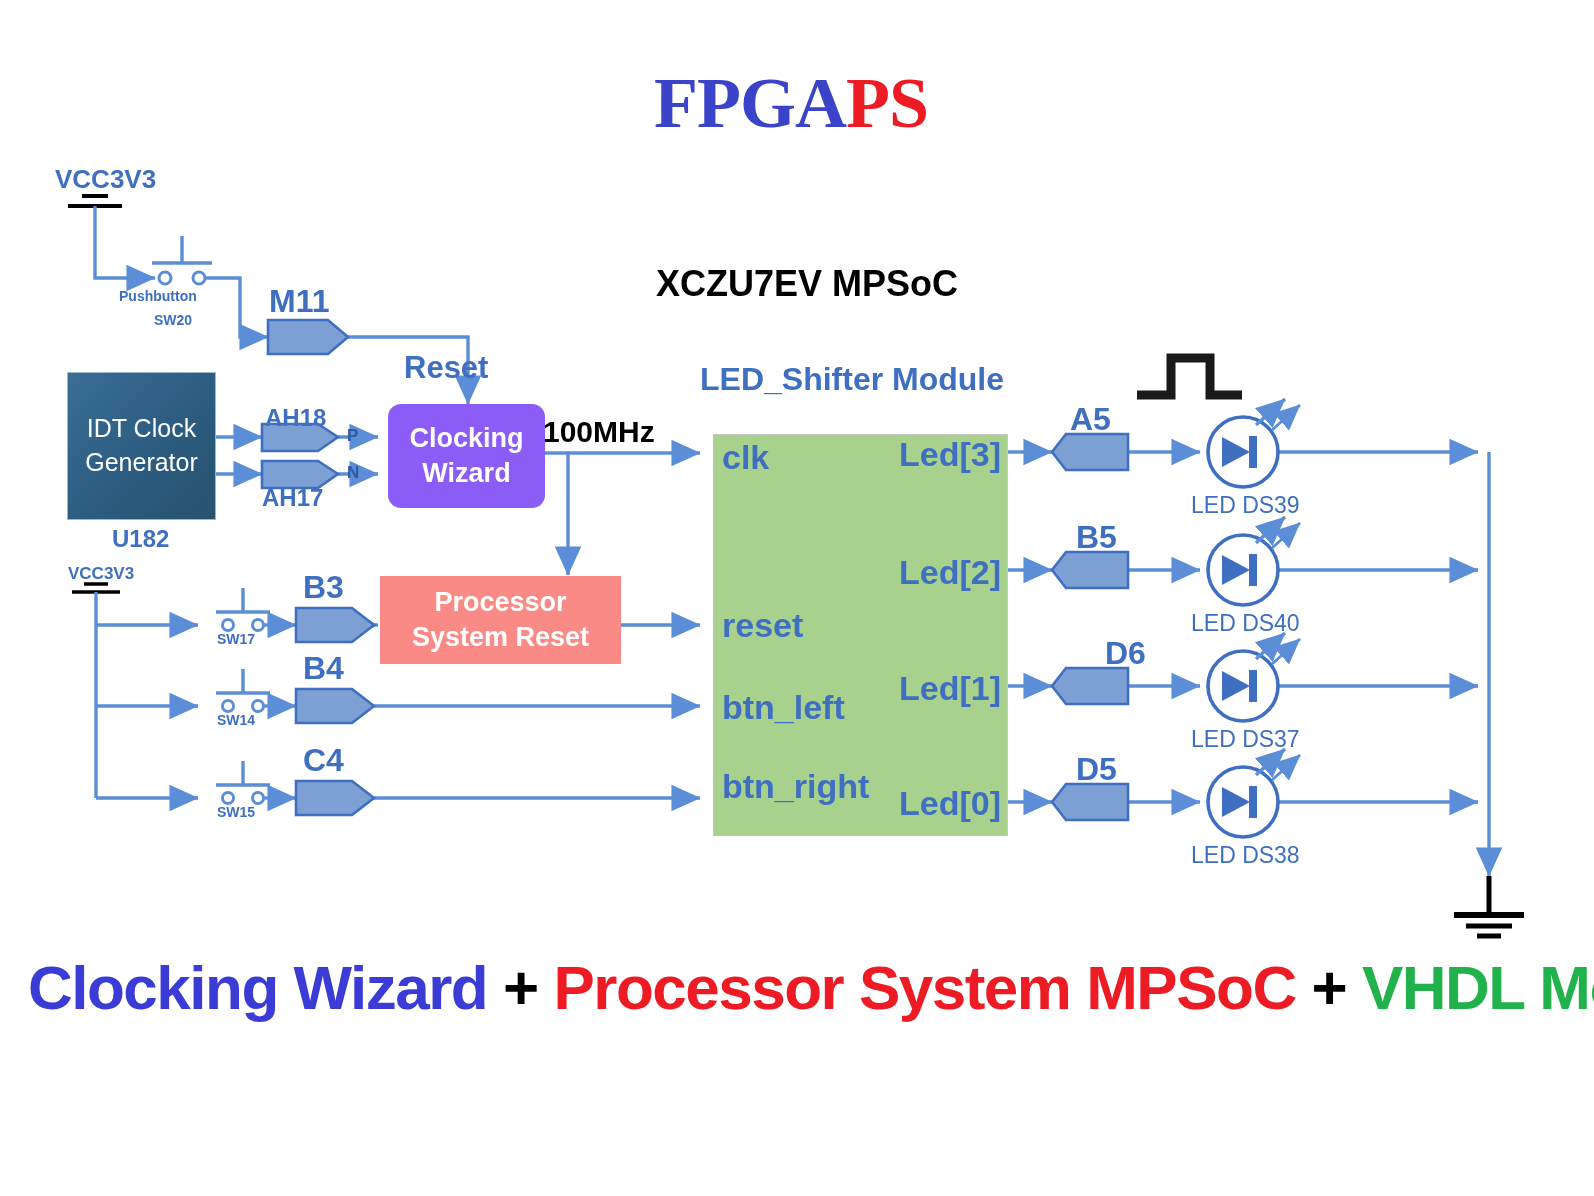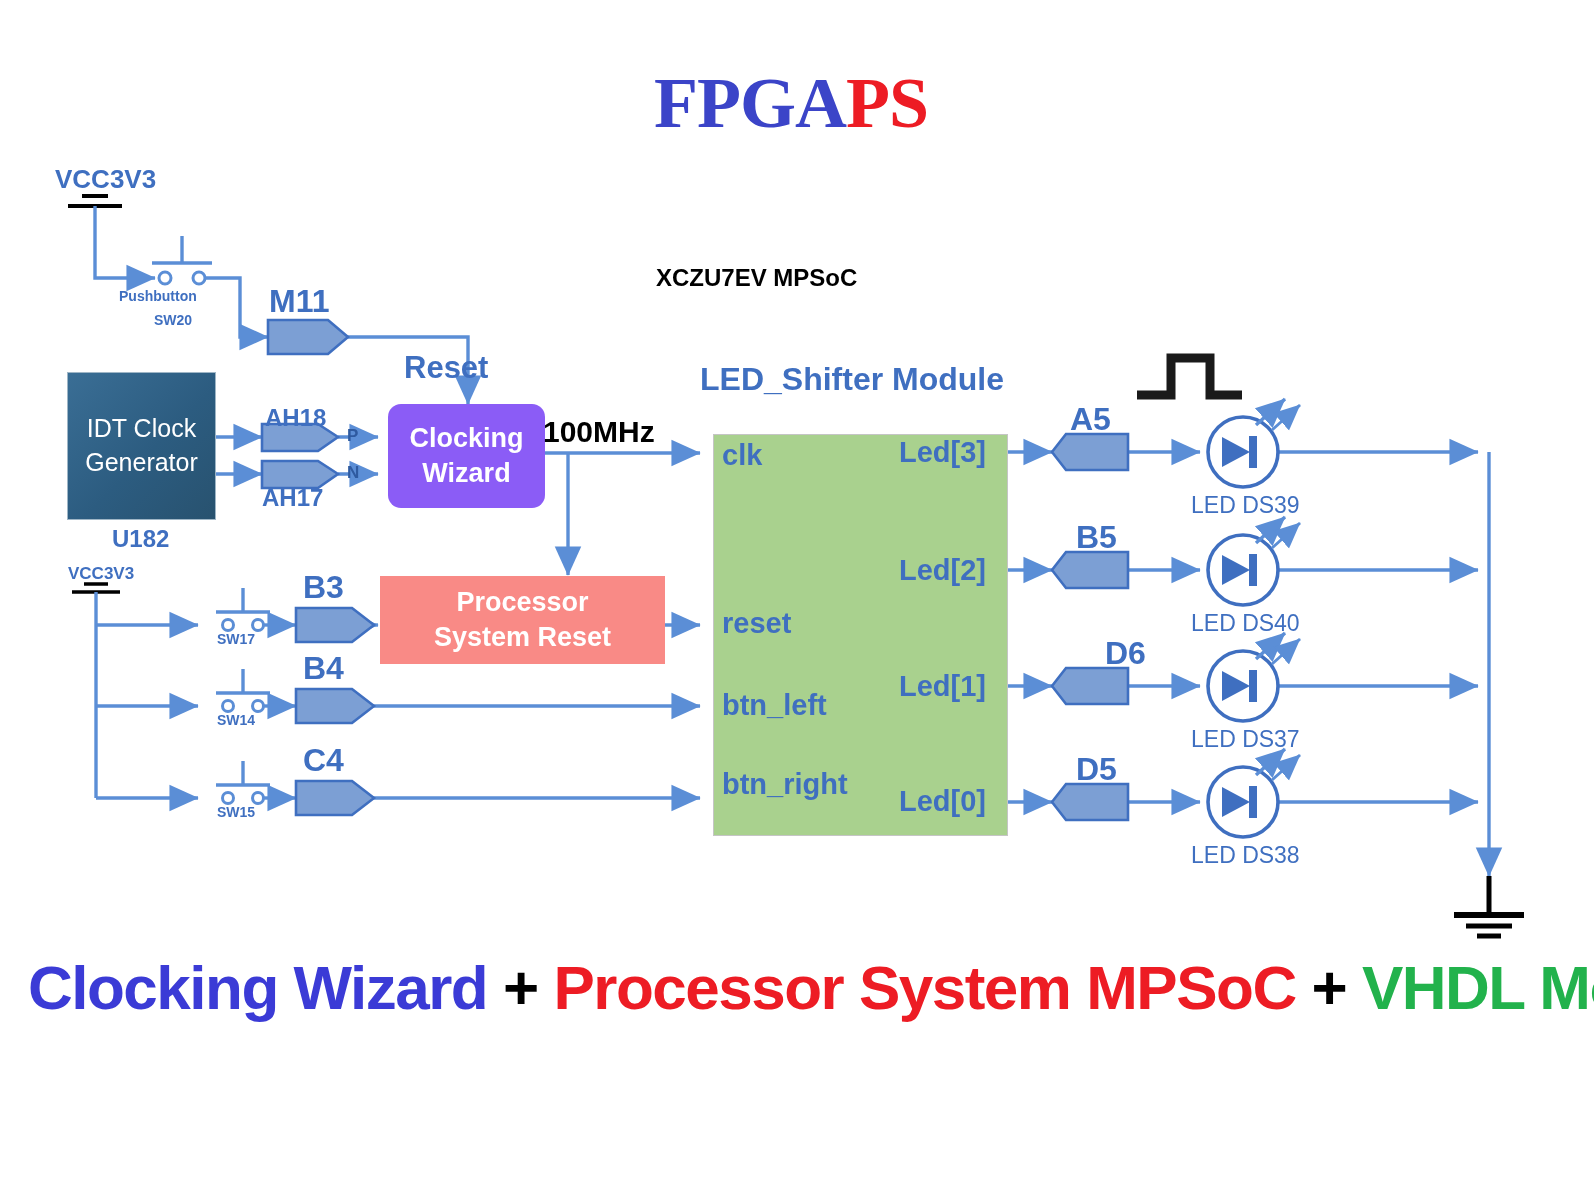--- a/index.html
+++ b/index.html
@@ -37,42 +37,42 @@
     font-weight: bold;
     letter-spacing: -1px;
     font-family: Liberation Serif, serif;
   }
   .caption-main {
     font-size: 62px;
     font-weight: bold;
     letter-spacing: -1.5px;
   }
   .chip-label {
-    font-size: 24px;
+    font-size: 36px;
     font-weight: bold;
     color: #000000;
   }
   .module-title {
     font-size: 32px;
     font-weight: bold;
     color: #3f6fc0;
   }
 
   
   .net-label {
     color: #3f6fc0;
     font-weight: bold;
   }
   .vcc-big   { font-size: 26px; }
   .vcc-small { font-size: 17px; }
   .sw-name   { font-size: 14px; }
   .pin-name  { font-size: 32px; }
   .pin-name-sm { font-size: 24px; }
   .pn-label  { font-size: 17px; color: #2e5aa0; font-weight: bold; }
-  .port-name { font-size: 29px; font-weight: bold; color: #3f6fc0; }
+  .port-name { font-size: 34px; font-weight: bold; color: #3f6fc0; }
   .led-name  { font-size: 23px; font-weight: normal; color: #3f6fc0; }
   .ref-des   { font-size: 24px; font-weight: bold; color: #3f6fc0; }
   .freq-label{ font-size: 30px; font-weight: bold; color: #000000; }
   .reset-label { font-size: 31px; font-weight: bold; color: #3f6fc0; }
 
   
   .blk {
     position: absolute;
     display: flex;
     align-items: center;
@@ -292,21 +292,21 @@
   <div class="lbl pn-label" style="left:347px; top:464px;">N</div>
 
   <div class="blk blk-cw" style="left:388px; top:404px; width:157px; height:104px;">
     <div>
       <div>Clocking</div>
       <div>Wizard</div>
     </div>
   </div>
   <div class="lbl freq-label" style="left:543px; top:416px;">100MHz</div>
 
-  <div class="blk blk-psr" style="left:380px; top:576px; width:285px; height:88px;">
+  <div class="blk blk-psr" style="left:380px; top:576px; width:241px; height:88px;">
     <div>
       <div>Processor</div>
       <div>System Reset</div>
     </div>
   </div>
 
   <div class="lbl net-label sw-name" style="left:217px; top:632px;">SW17</div>
   <div class="lbl net-label pin-name" style="left:303px; top:571px;">B3</div>
 
   <div class="lbl net-label sw-name" style="left:217px; top:713px;">SW14</div>

